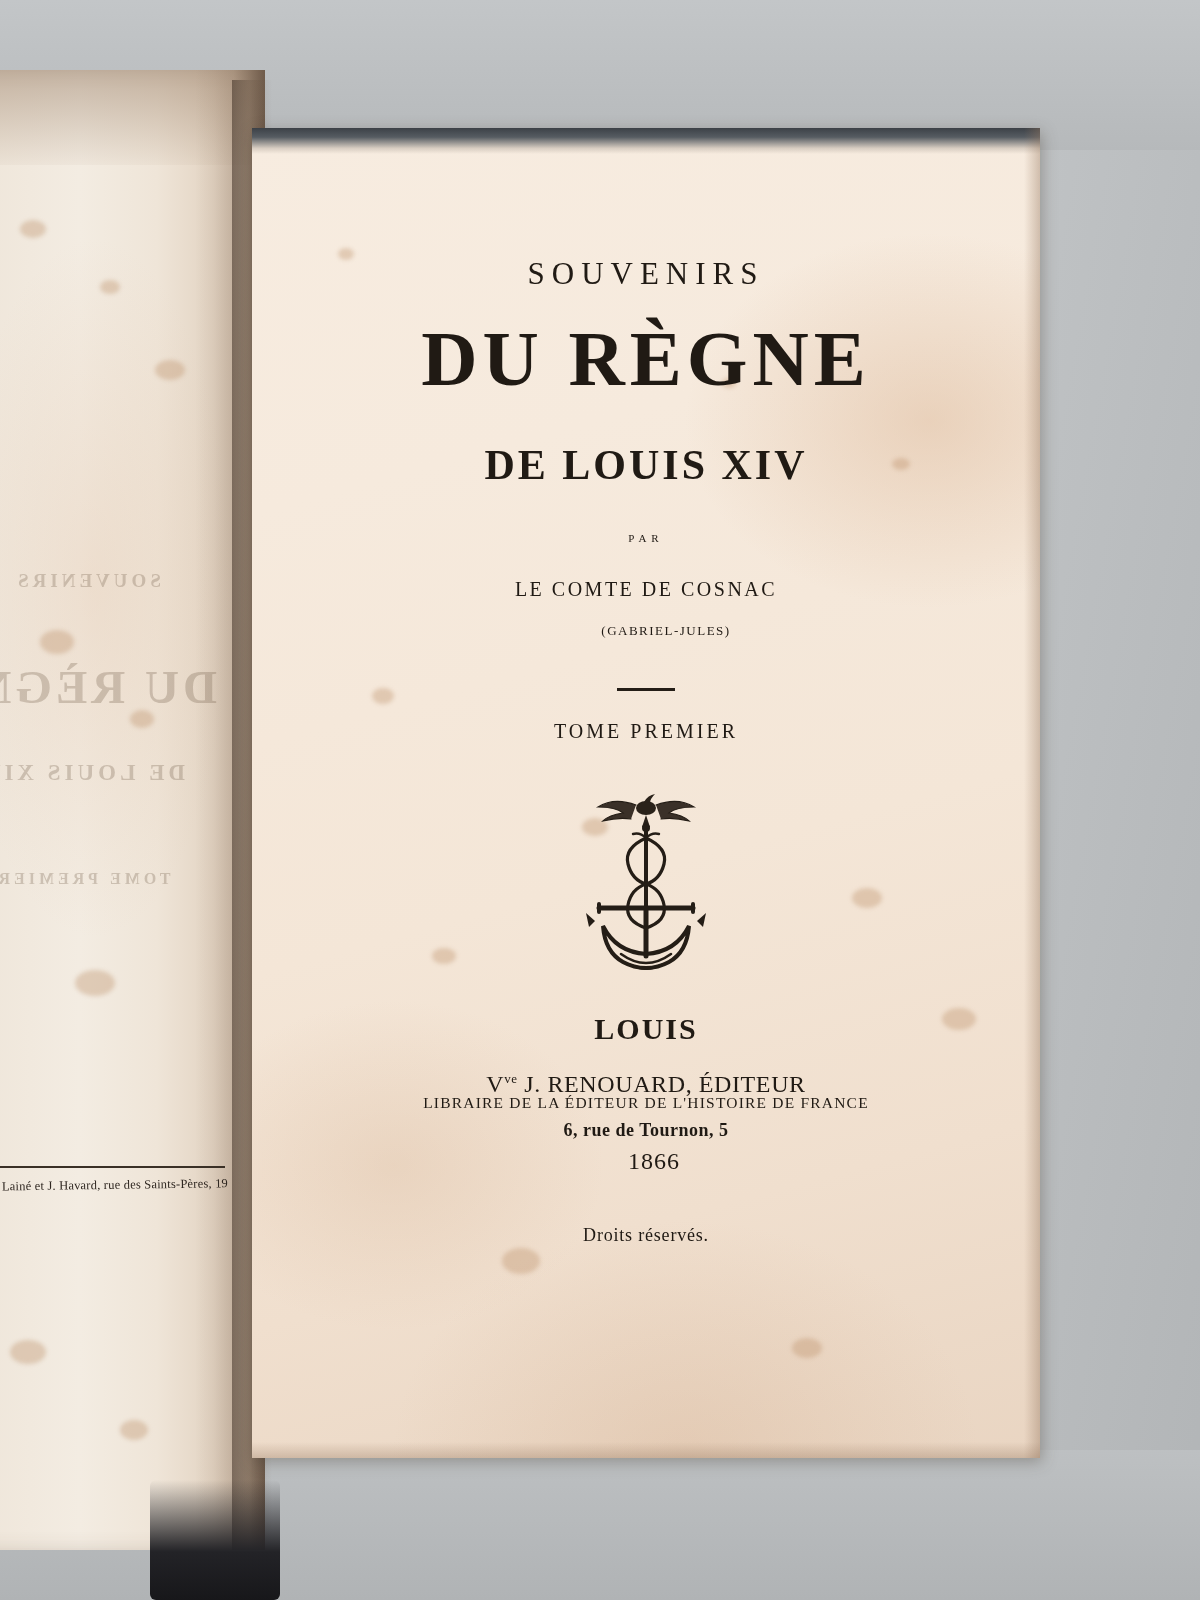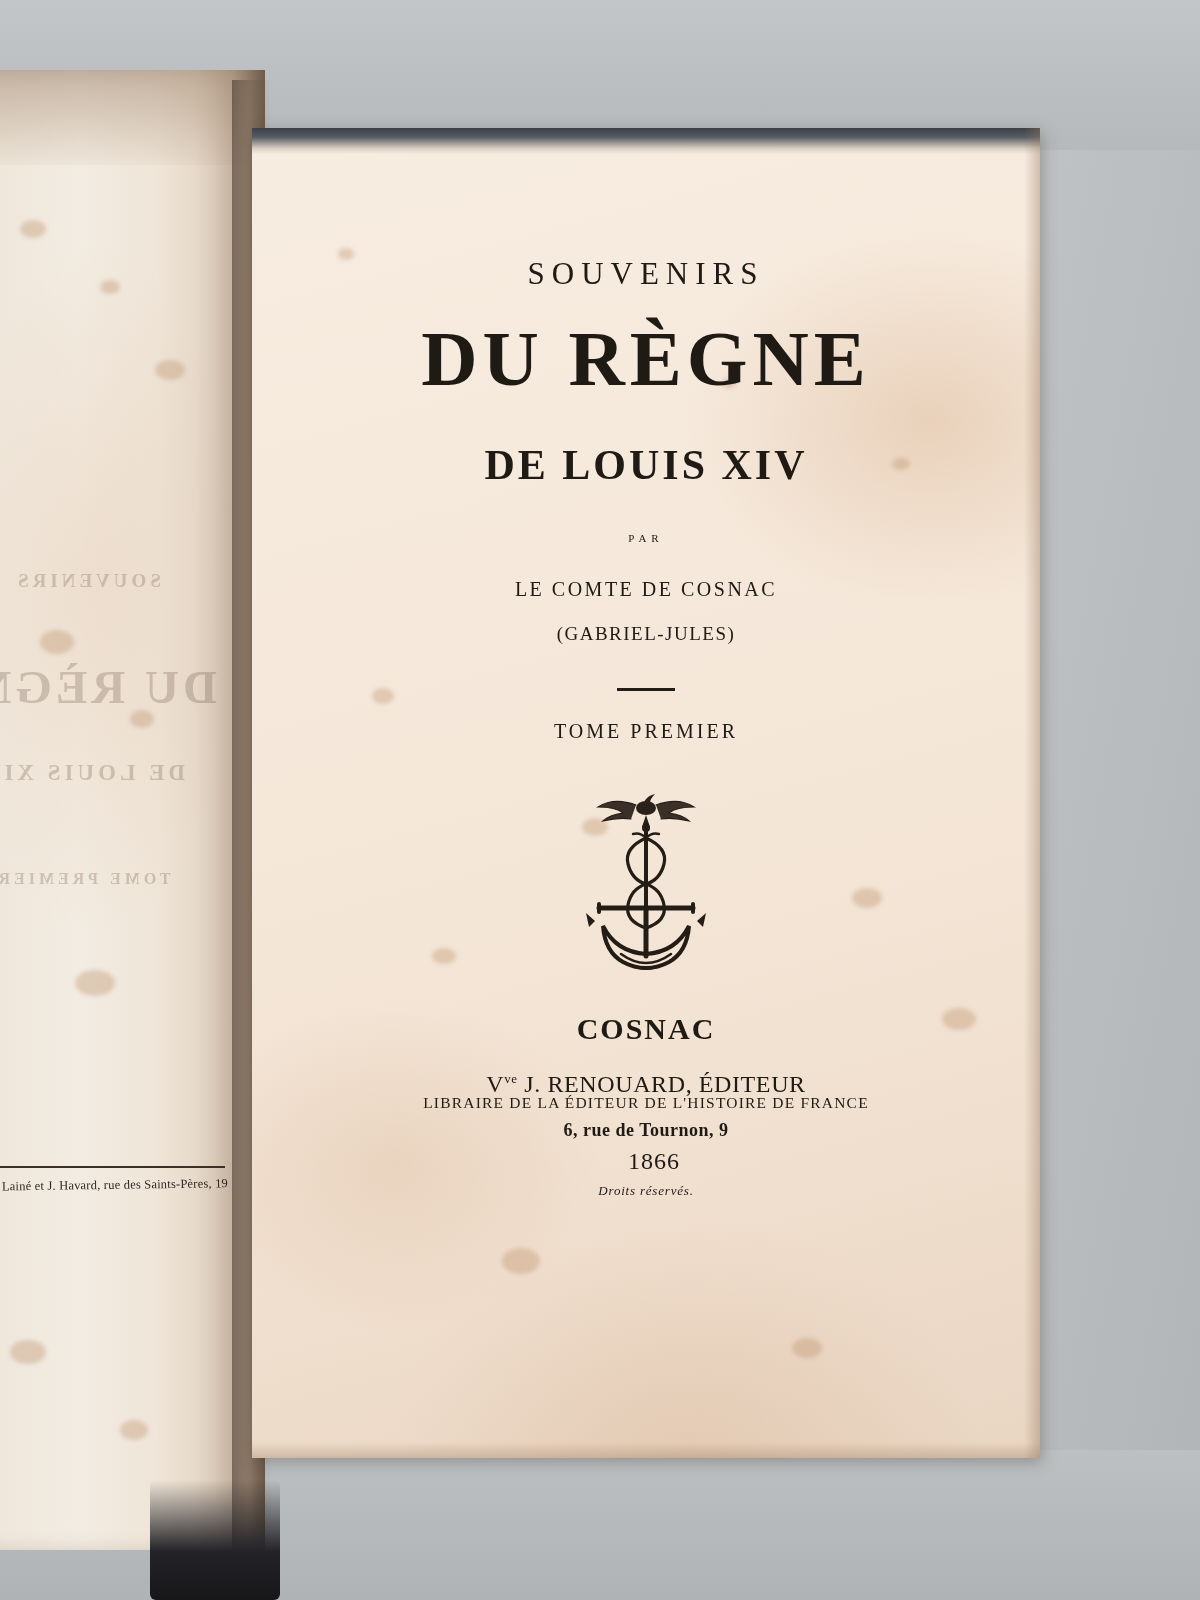--- a/index.html
+++ b/index.html
@@ -164,21 +164,21 @@
   .t-par {
     position: absolute; top: 404px; width: 100%;
     font-size: 11px; letter-spacing: 5px;
   }
   .t-author {
     position: absolute; top: 450px; width: 100%;
     font-size: 20px; letter-spacing: 2.5px;
   }
   .t-author-paren {
     position: absolute; top: 495px; width: 100%;
-    font-size: 19px; letter-spacing: 1.5px;
+    font-size: 13px; letter-spacing: 1.5px; margin-left: 20px;
   }
   .t-rule {
     position: absolute; top: 560px; left: 50%;
     transform: translateX(-50%);
     width: 58px; height: 3px; background: #241d16;
   }
   .t-tome {
     position: absolute; top: 592px; width: 100%;
     font-size: 20px; letter-spacing: 3px;
   }
@@ -197,22 +197,22 @@
   }
   .t-address {
     position: absolute; top: 992px; width: 100%;
     font-size: 18px; font-weight: bold; letter-spacing: 0.5px;
   }
   .t-year {
     position: absolute; top: 1020px; width: 100%;
     font-size: 24px; letter-spacing: 1px; margin-left: 8px;
   }
   .t-rights {
-    position: absolute; top: 1055px; width: 100%;
-    font-size: 13px; letter-spacing: 0.8px; font-style: italic;
+    position: absolute; top: 1097px; width: 100%;
+    font-size: 18px; letter-spacing: 0.8px;
   }
 
   
   .device {
     position: absolute;
     top: 650px; left: 50%;
     transform: translateX(-50%);
     width: 190px; height: 210px;
   }
 </style>
@@ -304,24 +304,24 @@
             <path d="M95 176 q30 -2 43 -28 q-2 26 -20 36 q-11 6 -23 6" stroke-width="4"></path>
             <path d="M44 143 l-9 -8 l3 14 z" fill="#241d16" stroke="none"></path>
             <path d="M146 143 l9 -8 l-3 14 z" fill="#241d16" stroke="none"></path>
 
             <path d="M70 176 q25 18 50 0" stroke-width="2.6"></path>
             <path d="M78 186 q17 10 34 0" stroke-width="2.2"></path>
           </g>
         </svg>
       </div>
 
-      <div class="t-paris">COSNAC</div>
+      <div class="t-paris">LOUIS</div>
       <div class="t-publisher">V<span class="sup">ve</span><span> J. RENOUARD, ÉDITEUR</span></div>
       <div class="t-libraire">LIBRAIRE DE LA ÉDITEUR DE L'HISTOIRE DE FRANCE</div>
-      <div class="t-address">6, rue de Tournon, 9</div>
+      <div class="t-address">6, rue de Tournon, 5</div>
       <div class="t-year">1866</div>
       <div class="t-rights">Droits réservés.</div>
     </div>
 
     <div class="page-edge-right"></div>
     <div class="page-edge-bottom"></div>
   </div>
 
 </div>
 

